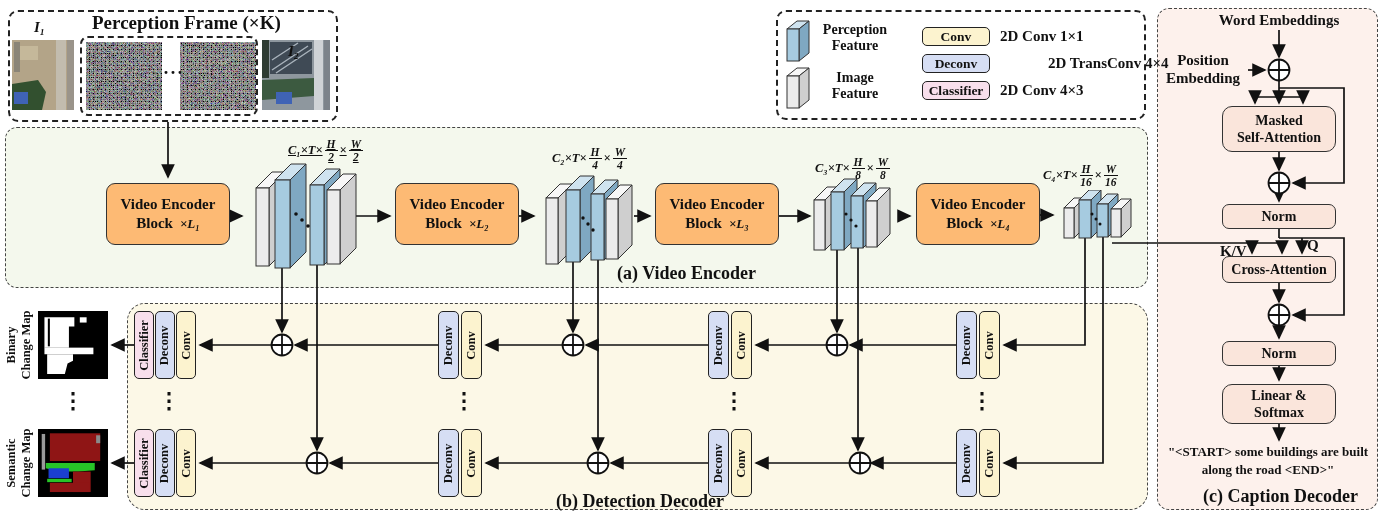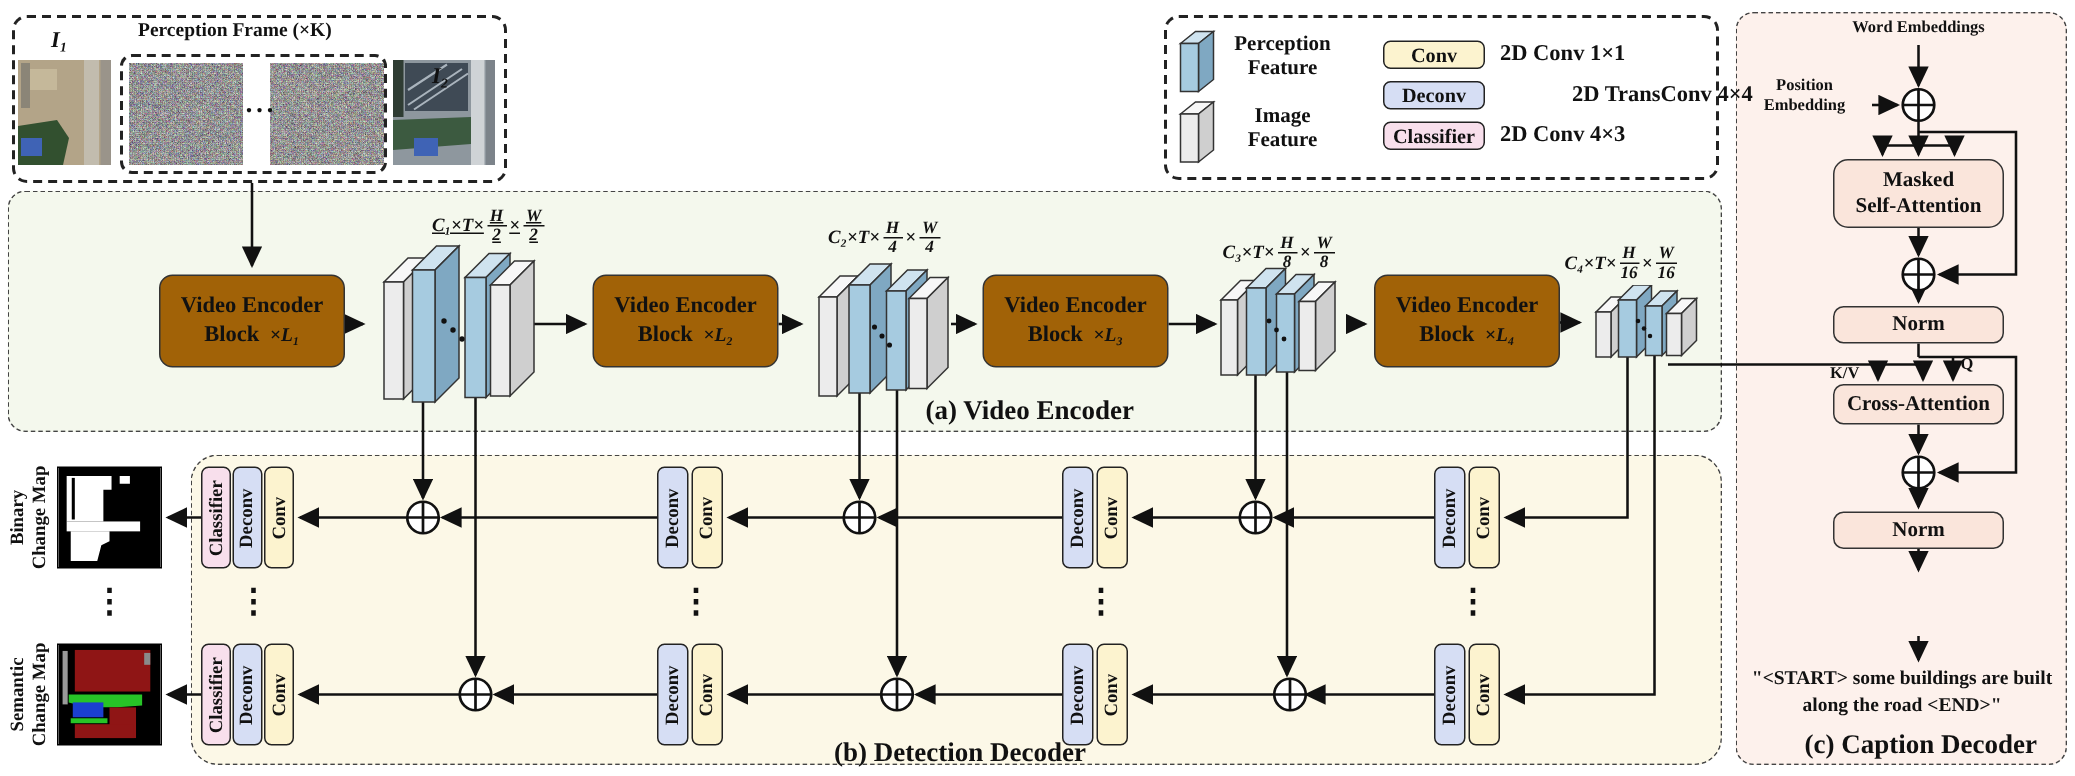--- a/index.html
+++ b/index.html
@@ -4,21 +4,21 @@
 <style>
   html,body{margin:0;padding:0;background:#fff;}
   #canvas{position:relative;width:1383px;height:517px;background:#fff;overflow:hidden;
           font-family:"Liberation Serif","DejaVu Serif",serif;color:#111;}
   .panel{position:absolute;border:1.8px dashed #444;border-radius:12px;box-sizing:border-box;z-index:1;}
   .panel-a{background:#f4f8ed;}
   .panel-b{background:#fcf8e7;border-radius:18px;}
   .panel-c{background:#fdf1ec;}
   .dashedbox{position:absolute;border:2px dashed #222;border-radius:10px;box-sizing:border-box;background:#fff;z-index:3;}
   .caption{position:absolute;font-weight:bold;font-size:18px;z-index:4;white-space:nowrap;}
-  .gblock{position:absolute;width:124px;height:62px;background:#a16207;border:1.5px solid #333;
+  .gblock{position:absolute;width:124px;height:62px;background:#fdba74;border:1.5px solid #333;
           border-radius:9px;box-sizing:border-box;z-index:4;display:flex;flex-direction:column;
           align-items:center;justify-content:center;font-weight:bold;font-size:15px;line-height:1.25;}
   .gblock .l2{display:flex;align-items:baseline;gap:7px;}
   .gblock .mult{font-style:italic;font-size:13px;}
   .chip{position:absolute;box-sizing:border-box;border:1.5px solid #222;border-radius:5px;
         display:flex;align-items:center;justify-content:center;z-index:4;}
   .chip span{transform:rotate(-90deg);white-space:nowrap;font-weight:bold;font-size:12.5px;}
   .c-conv{background:#fcf3cf;}
   .c-deconv{background:#d6def4;}
   .c-classifier{background:#f8dfec;}
@@ -32,21 +32,21 @@
         font-weight:bold;font-size:14px;line-height:1.25;z-index:4;text-align:center;}
   .stacklabel{position:absolute;display:flex;align-items:center;justify-content:center;gap:2px;
         font-weight:bold;font-style:italic;font-size:12.5px;z-index:4;white-space:nowrap;}
   .frac{display:inline-flex;flex-direction:column;align-items:center;font-size:11.5px;line-height:1.05;}
   .frac .num{border-bottom:1.3px solid #111;padding:0 2px;}
   .vdots{position:absolute;font-weight:bold;font-size:22px;z-index:4;color:#111;}
   .hdots{position:absolute;font-weight:bold;font-size:18px;letter-spacing:1px;z-index:4;}
   .vlabel{position:absolute;width:96px;height:32px;transform:rotate(-90deg);text-align:center;
         font-weight:bold;font-size:12.5px;line-height:1.2;z-index:4;}
   .mathlbl{position:absolute;font-weight:bold;font-style:italic;font-size:15px;z-index:4;}
-  .smalltext{position:absolute;font-weight:bold;font-size:11px;z-index:4;}
+  .smalltext{position:absolute;font-weight:bold;font-size:15px;z-index:4;}
   svg.overlay{position:absolute;left:0;top:0;z-index:2;}
   svg.art{position:absolute;z-index:3;}
   .mapimg{position:absolute;z-index:4;border:1px solid #000;box-sizing:border-box;}
 </style>
 </head>
 <body>
 
 <div id="canvas">
 
   <div class="panel panel-a" style="left:5px;top:127px;width:1143px;height:161px;"></div>
@@ -158,21 +158,21 @@
           <path d="M1268.5,183 H1289.5 M1279,172.5 V193.5"></path>
         </g>
       <g>
           <circle cx="1279" cy="315" r="10.5"></circle>
           <path d="M1268.5,315 H1289.5 M1279,304.5 V325.5"></path>
         </g>
     </g>
   </svg>
 
   <div class="dashedbox" style="left:8px;top:10px;width:330px;height:112px;"></div>
-  <div class="caption" style="left:92px;top:12px;font-size:13px;">Perception Frame (×K)</div>
+  <div class="caption" style="left:92px;top:12px;font-size:19px;">Perception Frame (×K)</div>
   <div class="mathlbl" style="left:34px;top:19px;">I₁</div>
   <div class="mathlbl" style="left:288px;top:19px;margin-top:24px;">I₂</div>
 
   <svg class="art" style="left:12px;top:40px;" width="62" height="70">
     <rect width="62" height="70" fill="#b3a488"></rect>
     <rect x="44" y="0" width="10" height="70" fill="#c2bcae"></rect>
     <rect x="55" y="0" width="7" height="70" fill="#9a948a"></rect>
     <path d="M0,44 L26,40 L34,52 L30,70 L0,70 Z" fill="#32502f"></path>
     <rect x="2" y="52" width="14" height="12" fill="#3f63b5"></rect>
     <rect x="8" y="6" width="18" height="14" fill="#c5b89a"></rect>
@@ -517,16 +517,20 @@
     <span>Masked</span>
     <span>Self-Attention</span>
   </div>
   <div class="pinkbox" style="top:204px;height:25px;border-radius:7px;">Norm</div>
 
   <div class="smalltext" style="left:1220px;top:243px;">K/V</div>
   <div class="smalltext" style="left:1307px;top:237px;">Q</div>
 
   <div class="pinkbox" style="top:256px;height:27px;border-radius:7px;">Cross-Attention</div>
   <div class="pinkbox" style="top:341px;height:25px;border-radius:7px;">Norm</div>
+  <div class="pinkbox" style="top:384px;height:40px;border-radius:10px;">
+    <span>Linear &amp;</span>
+    <span>Softmax</span>
+  </div>
 
   <div class="smalltext" style="left:1163px;top:443px;width:210px;text-align:center;font-size:13px;line-height:1.35;">"&lt;START&gt; some buildings are built along the road &lt;END&gt;"</div>
 
 </div>
 
 </body></html>

